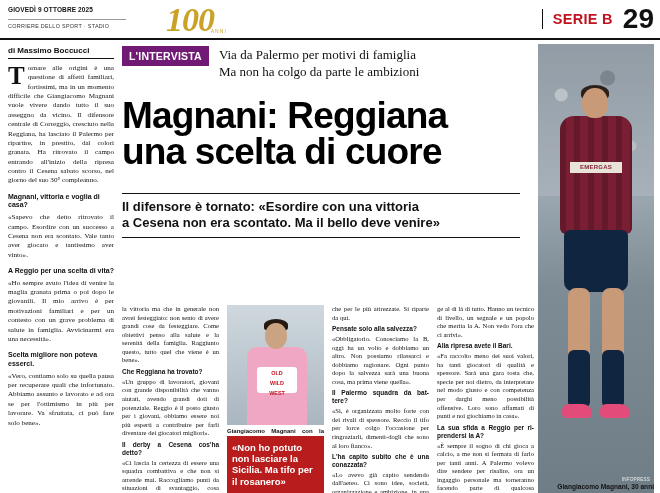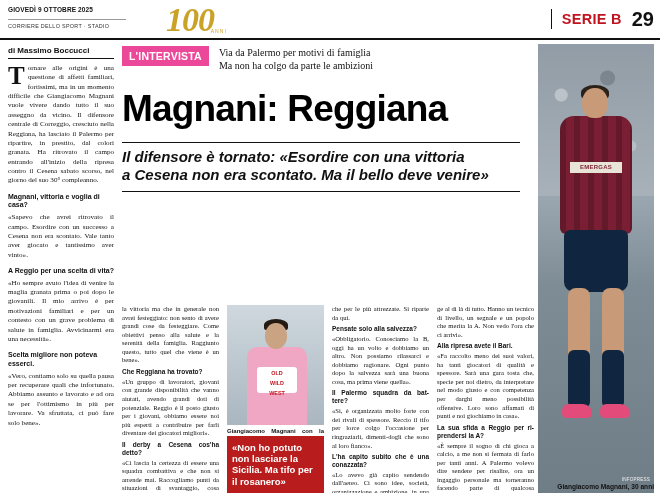--- a/index.html
+++ b/index.html
@@ -81,21 +81,21 @@
   .mast-serieb {
     font-family: "Liberation Sans", sans-serif;
     font-weight: 700;
     font-size: 14.5px;
     letter-spacing: .02em;
     color: #c0131f;
   }
   .mast-page {
     font-family: "Liberation Sans", sans-serif;
     font-weight: 700;
-    font-size: 20px;
+    font-size: 28px;
     color: #111;
   }
   .mast-divider {
     width: 1px; height: 20px; background: #111;
   }
 
   
   .content {
     position: relative;
     width: 660px;
@@ -150,56 +150,55 @@
     position: absolute;
     left: 122px; top: 6px;
     width: 412px;
   }
   .kicker-row {
     display: flex;
     align-items: flex-start;
     gap: 10px;
   }
   .kicker {
-    background: #ec4899;
+    background: #701a75;
     color: #fff;
     font-family: "Liberation Sans", sans-serif;
     font-weight: 700;
     font-size: 10.5px;
     letter-spacing: .02em;
     padding: 4px 7px 4px 7px;
     white-space: nowrap;
   }
   .occhiello {
     font-family: "Liberation Serif", serif;
-    font-size: 10px;
+    font-size: 13px;
     line-height: 1.28;
     color: #111;
     padding-top: 1px;
   }
   .headline {
     font-family: "Liberation Sans", sans-serif;
     font-weight: 700;
     font-size: 37px;
     line-height: 0.96;
     letter-spacing: -0.022em;
     margin-top: 18px;
     color: #000;
   }
   .subhead {
-    margin-top: 16px;
+    margin-top: 24px;
     border-top: 1.5px solid #111;
     border-bottom: 1.5px solid #111;
     padding: 5px 0 6px 0;
     font-family: "Liberation Sans", sans-serif;
     font-weight: 700;
-    font-size: 15px;
+    font-size: 13px;
     line-height: 1.22;
     width: 398px;
-    font-style: italic;
   }
 
   
   .photo-main {
     position: absolute;
     right: 6px; top: 4px;
     width: 116px;
     height: 452px;
     background: linear-gradient(#d8dde2, #b9c2ca 45%, #cdd4da);
     overflow: hidden;
@@ -381,21 +380,21 @@
   </div>
 
   <div class="content">
 
     <div class="col-left">
       <div class="byline">di Massimo Boccucci</div>
       <div class="dropcap-para">Tornare alle origini è una questione di affetti familiari, fortissimi, ma in un momento difficile che Giangiacomo Magnani vuole vivere dando tutto il suo asseggno da vicino. Il difensore centrale di Correggio, cresciuto nella Reggiana, ha lasciato il Palermo per ripartire, in prestito, dal colori granata. Ha ritrovato il campo entrando all'inizio della ripresa contro il Cesena sabato scorso, nel giorno del suo 30° compleanno.</div>
 
       <div class="qbox">
         <div class="q">Magnani, vittoria e voglia di casa?</div>
-        <div class="a">«Sapevo che avrei ritrovato il campo. Esordire con un successo a Cesena non era scontato. Vale tanto aver giocato e tantissimo aver vinto».</div>
+        <div class="a">«Sapevo che detto ritrovato il campo. Esordire con un successo a Cesena non era scontato. Vale tanto aver giocato e tantissimo aver vinto».</div>
       </div>
       <div class="qbox">
         <div class="q">A Reggio per una scelta di vita?</div>
         <div class="a">«Ho sempre avuto l'idea di venire la maglia granata prima o poi dopo le giovanili. Il mio arrivo è per motivazioni familiari e per un contesto con un grave problema di salute in famiglia. Avvicinarmi era una necessità».</div>
       </div>
       <div class="qbox">
         <div class="q">Scelta migliore non poteva esserci.</div>
         <div class="a">«Vero, contiamo solo su quella pausa per recuperare quali che infortunato. Abbiamo assunto e lavorato e ad ora se per l'ottimismo in più per lavorare. Va sfruttata, ci può fare solo bene».</div>
       </div>
     </div>
@@ -403,20 +402,21 @@
     <div class="head-area">
       <div class="kicker-row">
         <div class="kicker">L'INTERVISTA</div>
         <div class="occhiello">
           <div>Via da Palermo per motivi di famiglia</div>
           <div>Ma non ha colgo da parte le ambizioni</div>
         </div>
       </div>
       <div class="headline">
         <div>Magnani: Reggiana</div>
+        <div>una scelta di cuore</div>
       </div>
       <div class="subhead">
         <div>Il difensore è tornato: «Esordire con una vittoria</div>
         <div>a Cesena non era scontato. Ma il bello deve venire»</div>
       </div>
     </div>
 
     <div class="photo-main">
       <div class="pm-crowd"></div>
       <div class="pm-pitch"></div>

